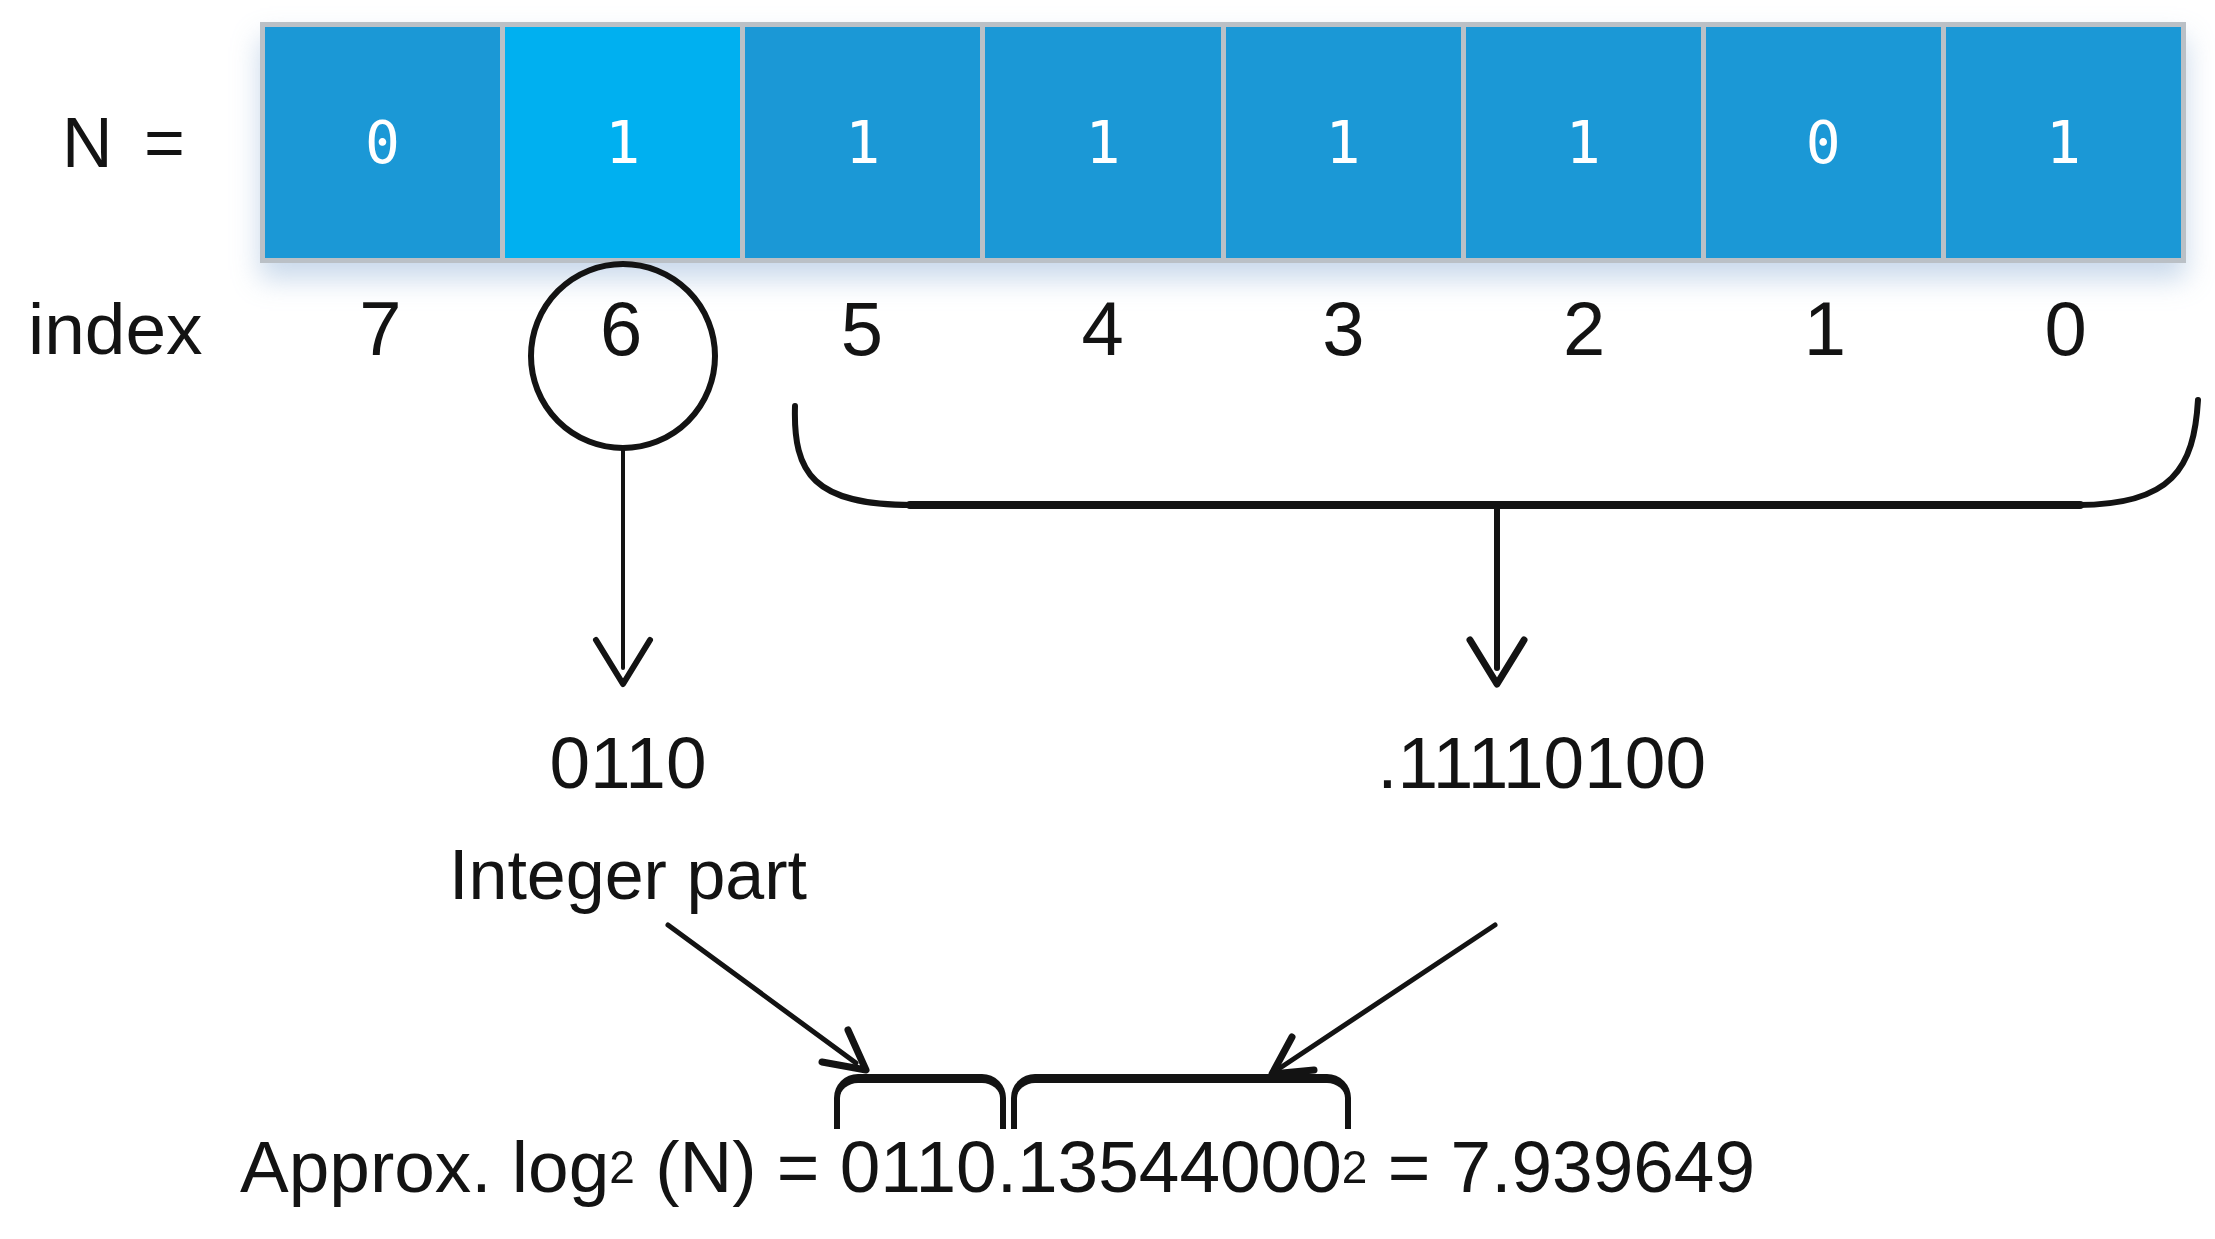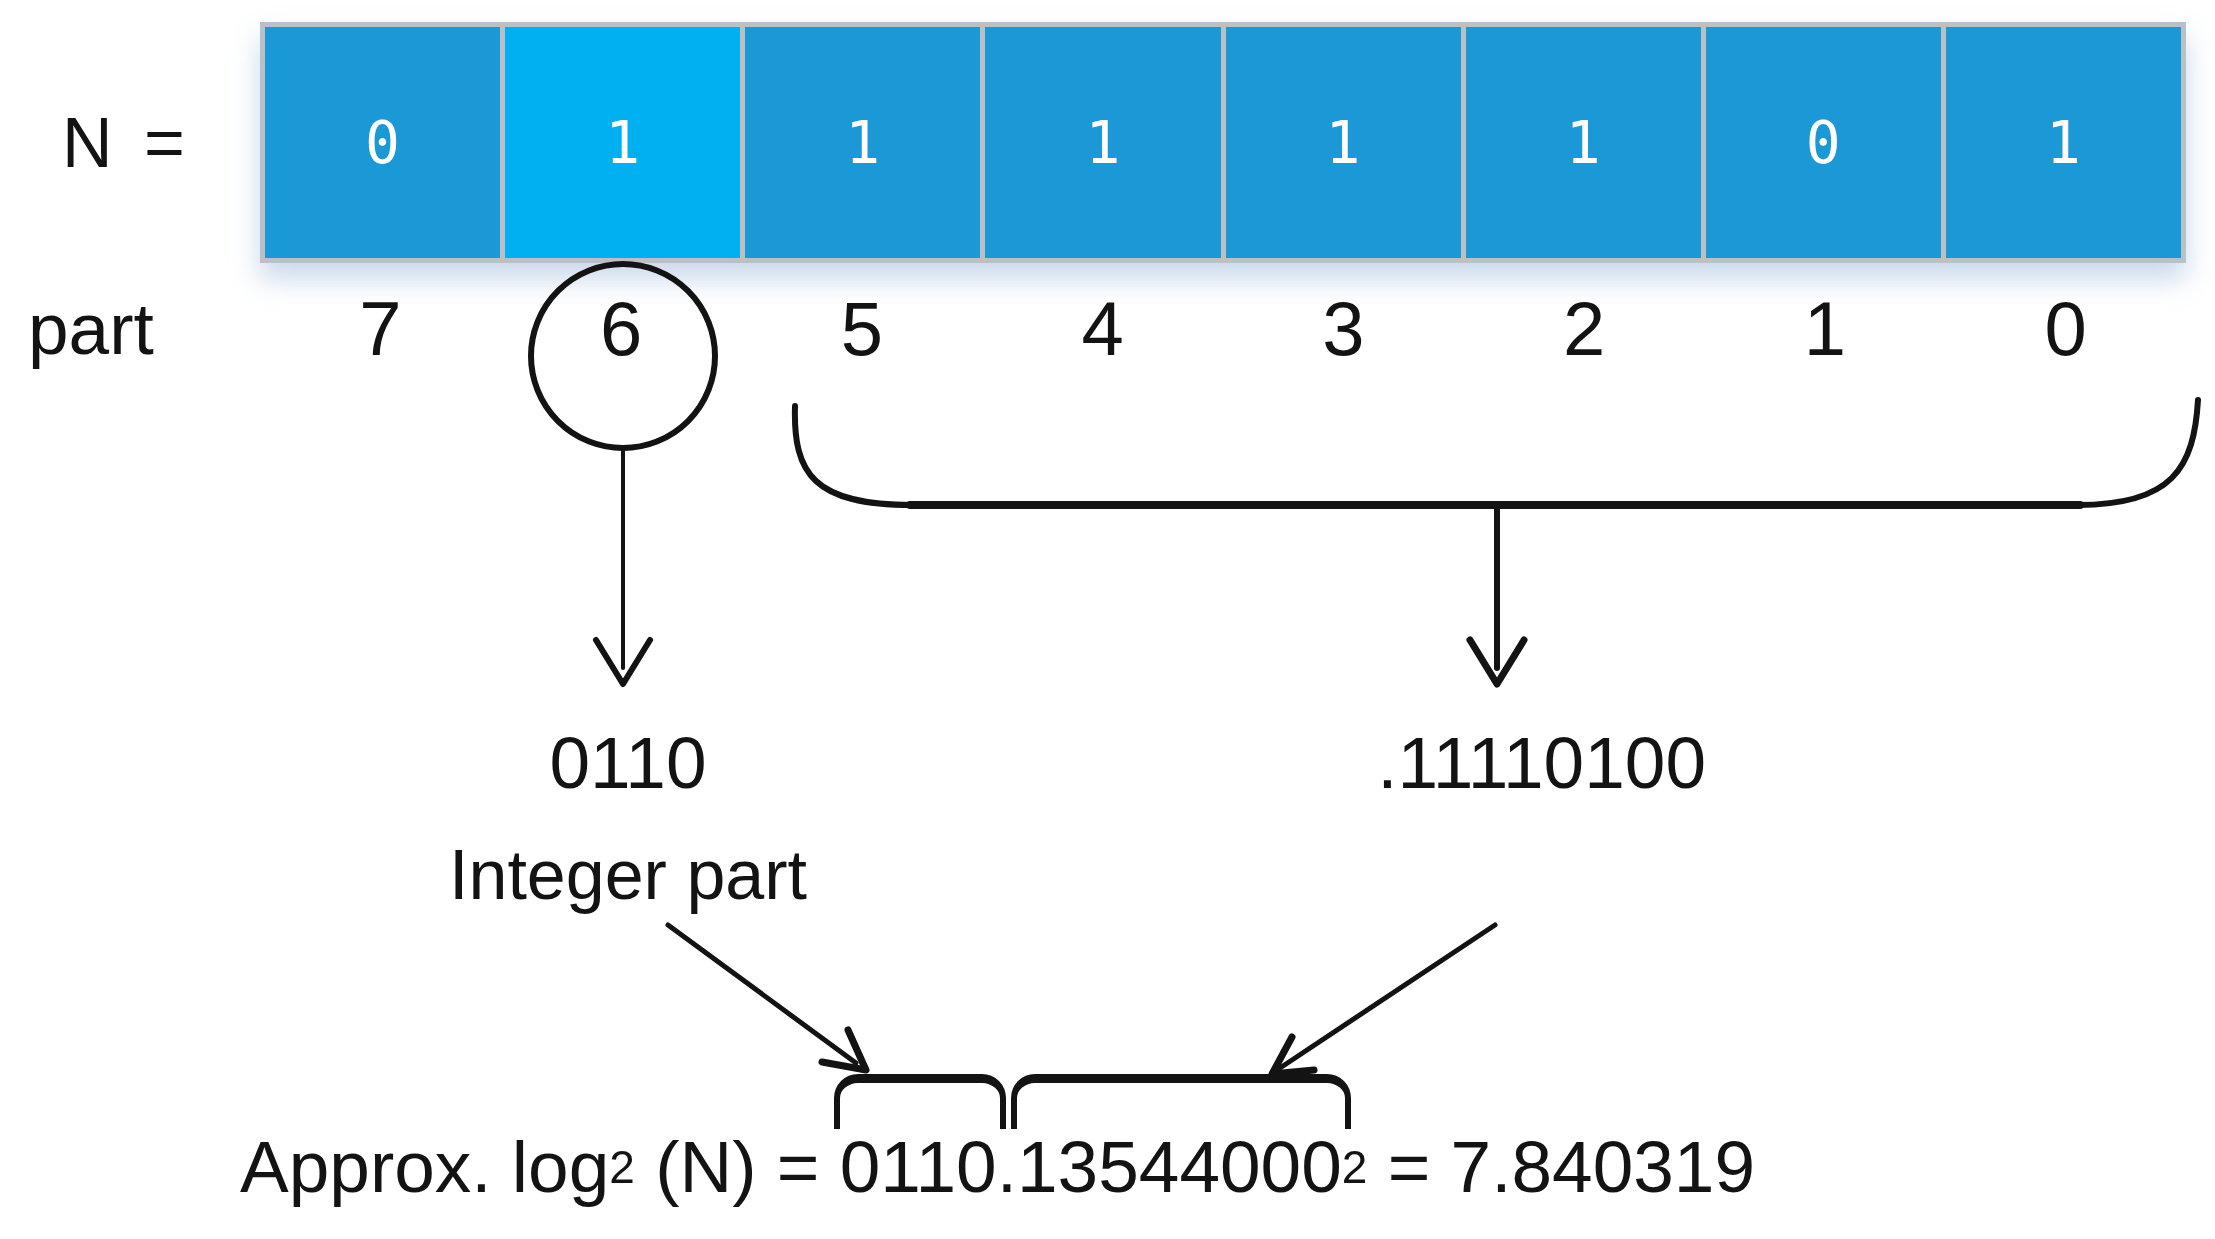--- a/index.html
+++ b/index.html
@@ -83,21 +83,21 @@
       <div class="bit-cell">0</div>
       <div class="bit-cell hl">1</div>
       <div class="bit-cell">1</div>
       <div class="bit-cell">1</div>
       <div class="bit-cell">1</div>
       <div class="bit-cell">1</div>
       <div class="bit-cell">0</div>
       <div class="bit-cell">1</div>
     </div>
 
-  <div class="index-label">part</div>
+  <div class="index-label">index</div>
   <div class="index-row" id="indexRow">
       <div class="index-cell">7</div>
       <div class="index-cell">6</div>
       <div class="index-cell">5</div>
       <div class="index-cell">4</div>
       <div class="index-cell">3</div>
       <div class="index-cell">2</div>
       <div class="index-cell">1</div>
       <div class="index-cell">0</div>
     </div>
@@ -120,16 +120,16 @@
 
     <line x1="1495" y1="925" x2="1280" y2="1068" stroke-width="5"></line>
     <polyline points="1314,1070 1272,1074 1292,1037" stroke-width="7"></polyline>
   </svg>
 
   <div class="part-value integer">0110</div>
   <div class="part-label integer">Integer part</div>
   <div class="part-value fraction">.11110100</div>
 
   <div class="formula">
-    <span>Approx. log</span><span class="sub">2</span><span> (N) = </span><span class="braced"><i class="overbrace"></i><span>0110</span></span><span>.</span><span class="braced"><i class="overbrace"></i><span>13544000</span></span><span class="sub">2</span><span> = 7.840319</span>
+    <span>Approx. log</span><span class="sub">2</span><span> (N) = </span><span class="braced"><i class="overbrace"></i><span>0110</span></span><span>.</span><span class="braced"><i class="overbrace"></i><span>13544000</span></span><span class="sub">2</span><span> = 7.939649</span>
   </div>
 
 </div>
 
 </body></html>

